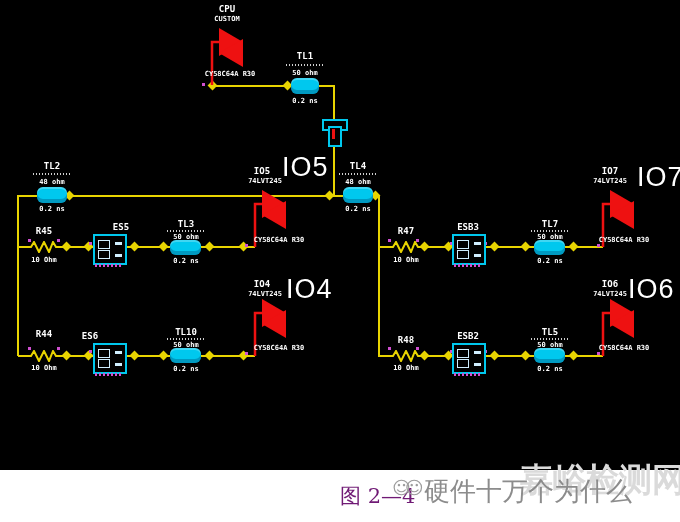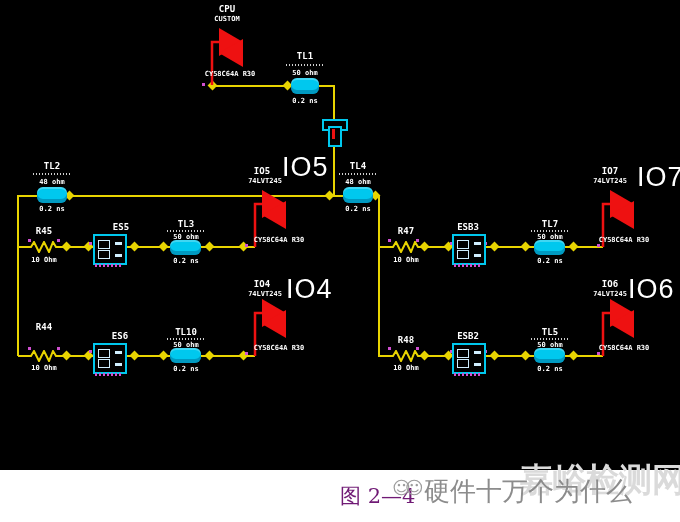--- a/index.html
+++ b/index.html
@@ -178,27 +178,27 @@
     <div class="clabel" style="left:240px;top:166px;width:44px">IO5</div>
     <div class="cval" style="left:243px;top:177px;width:44px">74LVT245</div>
     <svg class="abs" style="left:248px;top:184px" width="48" height="64" viewBox="0 0 48 64">
       <polygon points="14,6 14,34 38,20" fill="#ee1111"></polygon>
       <polygon points="38,17 38,45 14,31" fill="#ee1111"></polygon>
       <polyline points="14,20 7,20 7,63" stroke="#ee1111" stroke-width="2.5" fill="none"></polyline>
     </svg>
     <div class="cval" style="left:233px;top:236px;width:92px">CY58C64A R30</div>
     <div class="bigio" style="left:282px;top:152px">IO5</div>
 
-    <div class="clabel" style="left:22px;top:322px;width:44px">R44</div>
+    <div class="clabel" style="left:22px;top:329px;width:44px">R44</div>
     <svg class="abs" style="left:26px;top:350px" width="36" height="12" viewBox="0 0 36 12">
       <polyline points="0,6 5,6 8,1 13,11 18,1 23,11 27,1 30,6 36,6" stroke="#e8d400" stroke-width="2" fill="none"></polyline>
     </svg>
     <div class="cval" style="left:20px;top:364px;width:48px">10 Ohm</div>
 
-    <div class="clabel" style="left:98px;top:331px;width:44px">ES6</div>
+    <div class="clabel" style="left:68px;top:331px;width:44px">ES6</div>
     <div class="esbox" style="left:93px;top:343px;width:30px;height:27px">
       <div class="i1"></div>
         <div class="i2"></div>
         <div class="i3"></div>
         <div class="i4"></div>
     </div>
     <div class="mdots" style="left:95px;top:373px;width:26px"></div>
 
     <div class="clabel" style="left:162px;top:327px;width:48px">TL10</div>
     <div class="gdots" style="left:167px;top:338px;width:38px"></div>

